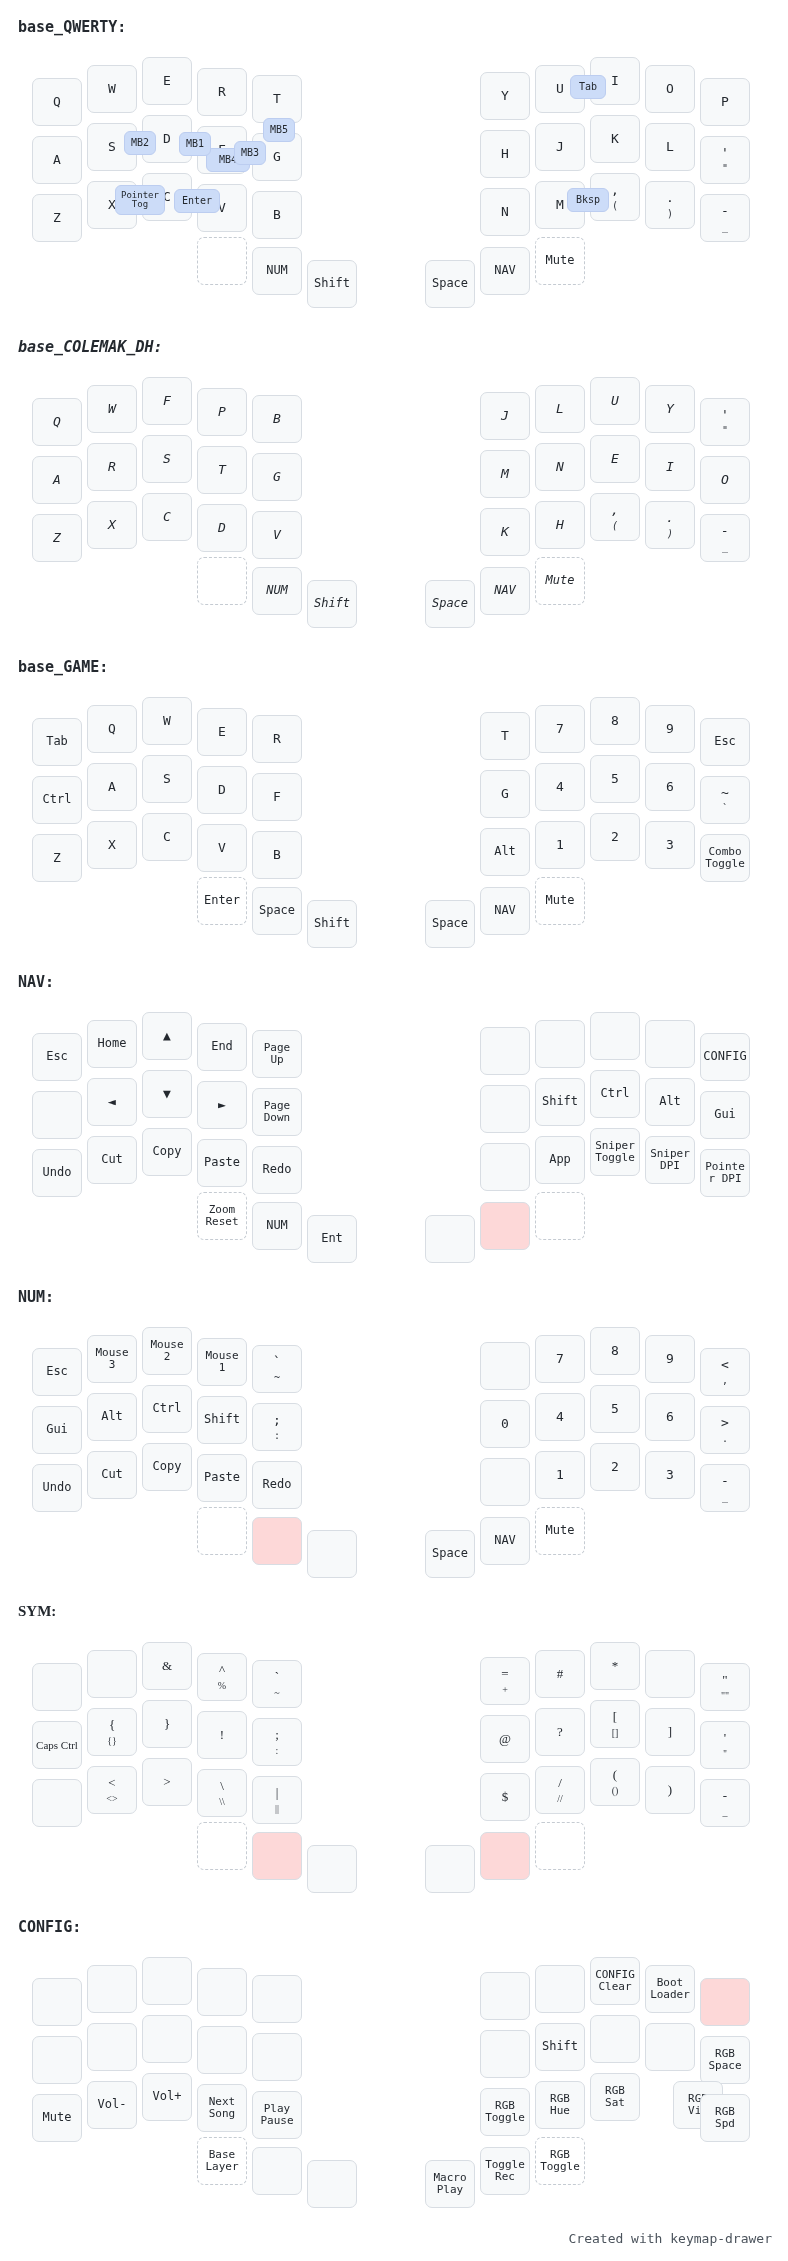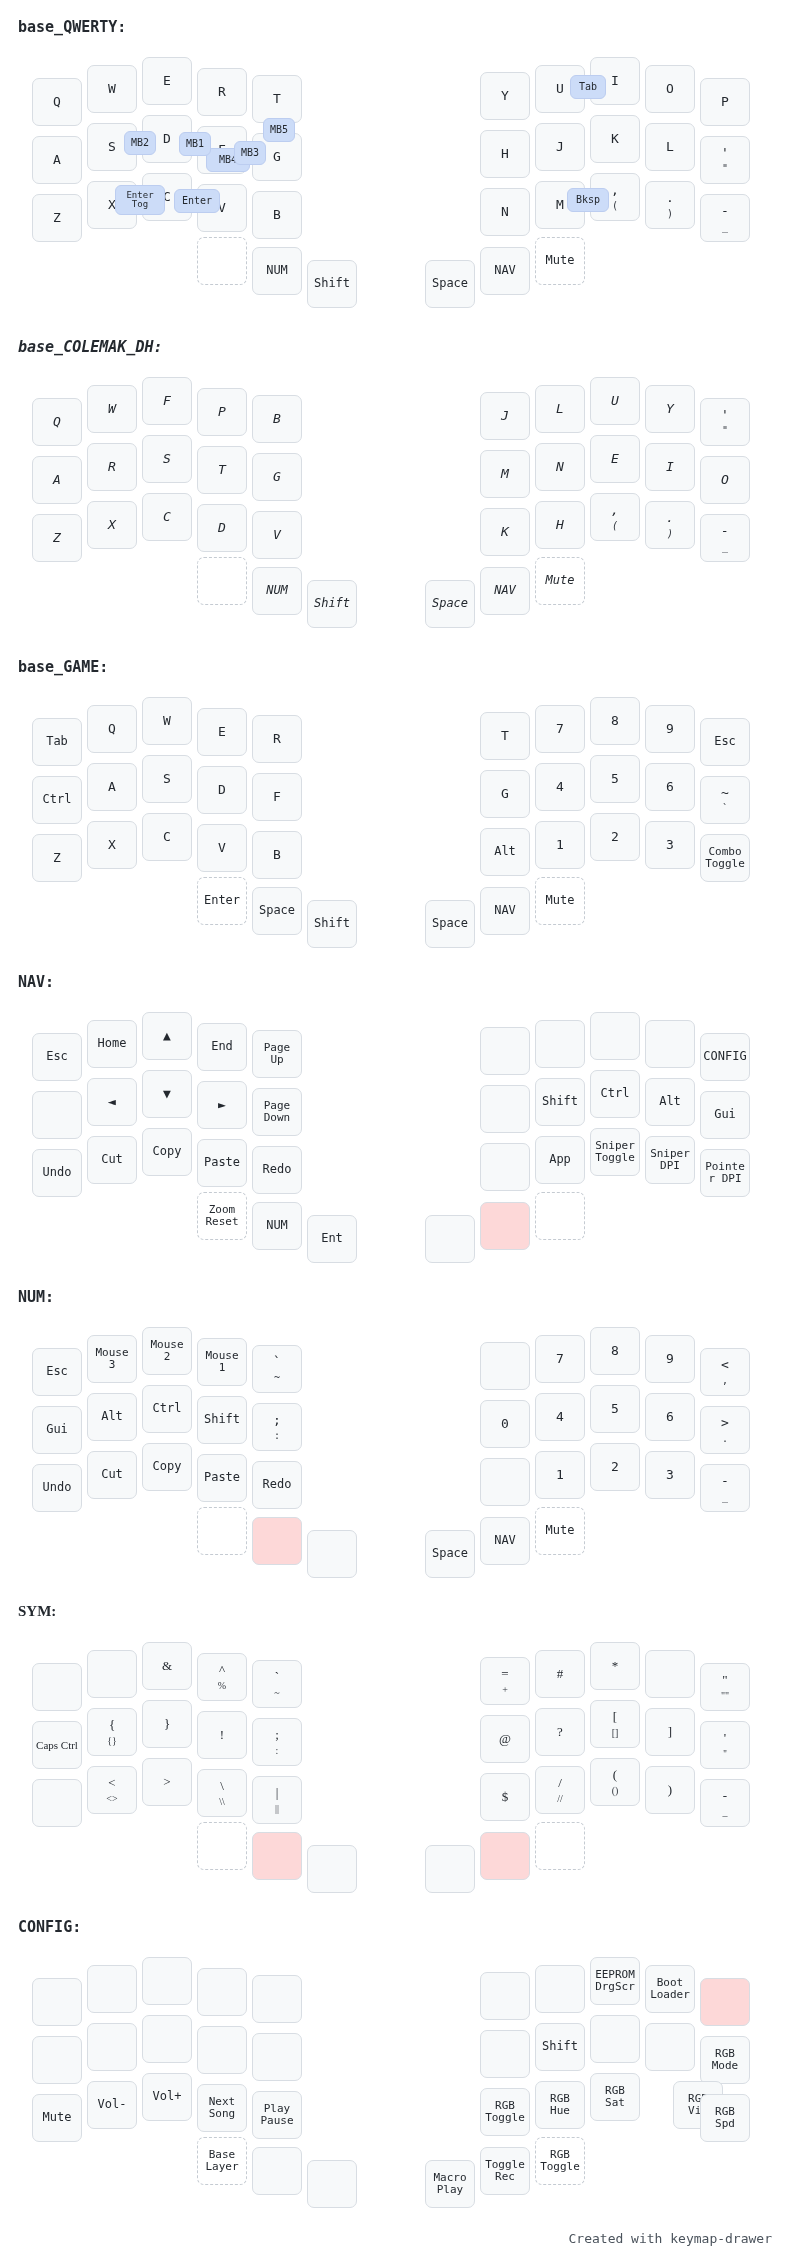--- a/index.html
+++ b/index.html
@@ -150,21 +150,21 @@
         <span class="t ">NAV</span>
       </div>
       <div class="key ghost" style="left: 535px; top: 219px;">
         <span class="t ">Mute</span>
       </div>
       <div class="combo" style="left: 206px; top: 90px; width: 44px; height: 24px; margin-top: 40px;">MB4</div>
       <div class="combo" style="left: 263px; top: 100px; width: 32px; height: 24px;">MB5</div>
       <div class="combo" style="left: 124px; top: 113px; width: 32px; height: 24px;">MB2</div>
       <div class="combo" style="left: 179px; top: 114px; width: 32px; height: 24px;">MB1</div>
       <div class="combo" style="left: 234px; top: 123px; width: 32px; height: 24px;">MB3</div>
-      <div class="combo small" style="left: 115px; top: 167px; width: 50px; height: 30px;">Enter Tog</div>
+      <div class="combo small" style="left: 115px; top: 167px; width: 50px; height: 30px;">Pointer Tog</div>
       <div class="combo" style="left: 174px; top: 171px; width: 46px; height: 24px;">Enter</div>
       <div class="combo" style="left: 570px; top: 57px; width: 36px; height: 24px;">Tab</div>
       <div class="combo" style="left: 567px; top: 170px; width: 42px; height: 24px;">Bksp</div>
     </div>
     <div class="section" style="top: 338px; font-style: italic;">
       <div class="layer-title">base_COLEMAK_DH:</div>
       <div class="key" style="left: 32px; top: 60px;">
         <span class="t s1">Q</span>
       </div>
       <div class="key" style="left: 87px; top: 47px;">
@@ -692,39 +692,39 @@
     <div class="section" style="top: 1918px;">
       <div class="layer-title">CONFIG:</div>
       <div class="key" style="left: 32px; top: 60px;"></div>
       <div class="key" style="left: 87px; top: 47px;"></div>
       <div class="key" style="left: 142px; top: 39px;"></div>
       <div class="key" style="left: 197px; top: 50px;"></div>
       <div class="key" style="left: 252px; top: 57px;"></div>
       <div class="key" style="left: 480px; top: 54px;"></div>
       <div class="key" style="left: 535px; top: 47px;"></div>
       <div class="key" style="left: 590px; top: 39px;">
-        <span class="t long">EEPROM DrgScr</span>
+        <span class="t long">CONFIG Clear</span>
       </div>
       <div class="key" style="left: 645px; top: 47px;">
         <span class="t long">Boot Loader</span>
       </div>
       <div class="key held" style="left: 700px; top: 60px;"></div>
       <div class="key" style="left: 32px; top: 118px;"></div>
       <div class="key" style="left: 87px; top: 105px;"></div>
       <div class="key" style="left: 142px; top: 97px;"></div>
       <div class="key" style="left: 197px; top: 108px;"></div>
       <div class="key" style="left: 252px; top: 115px;"></div>
       <div class="key" style="left: 480px; top: 112px;"></div>
       <div class="key" style="left: 535px; top: 105px;">
         <span class="t ">Shift</span>
       </div>
       <div class="key" style="left: 590px; top: 97px;"></div>
       <div class="key" style="left: 645px; top: 105px;"></div>
       <div class="key" style="left: 700px; top: 118px;">
-        <span class="t long">RGB Mode</span>
+        <span class="t long">RGB Space</span>
       </div>
       <div class="key" style="left: 32px; top: 176px;">
         <span class="t ">Mute</span>
       </div>
       <div class="key" style="left: 87px; top: 163px;">
         <span class="t ">Vol-</span>
       </div>
       <div class="key" style="left: 142px; top: 155px;">
         <span class="t ">Vol+</span>
       </div>

